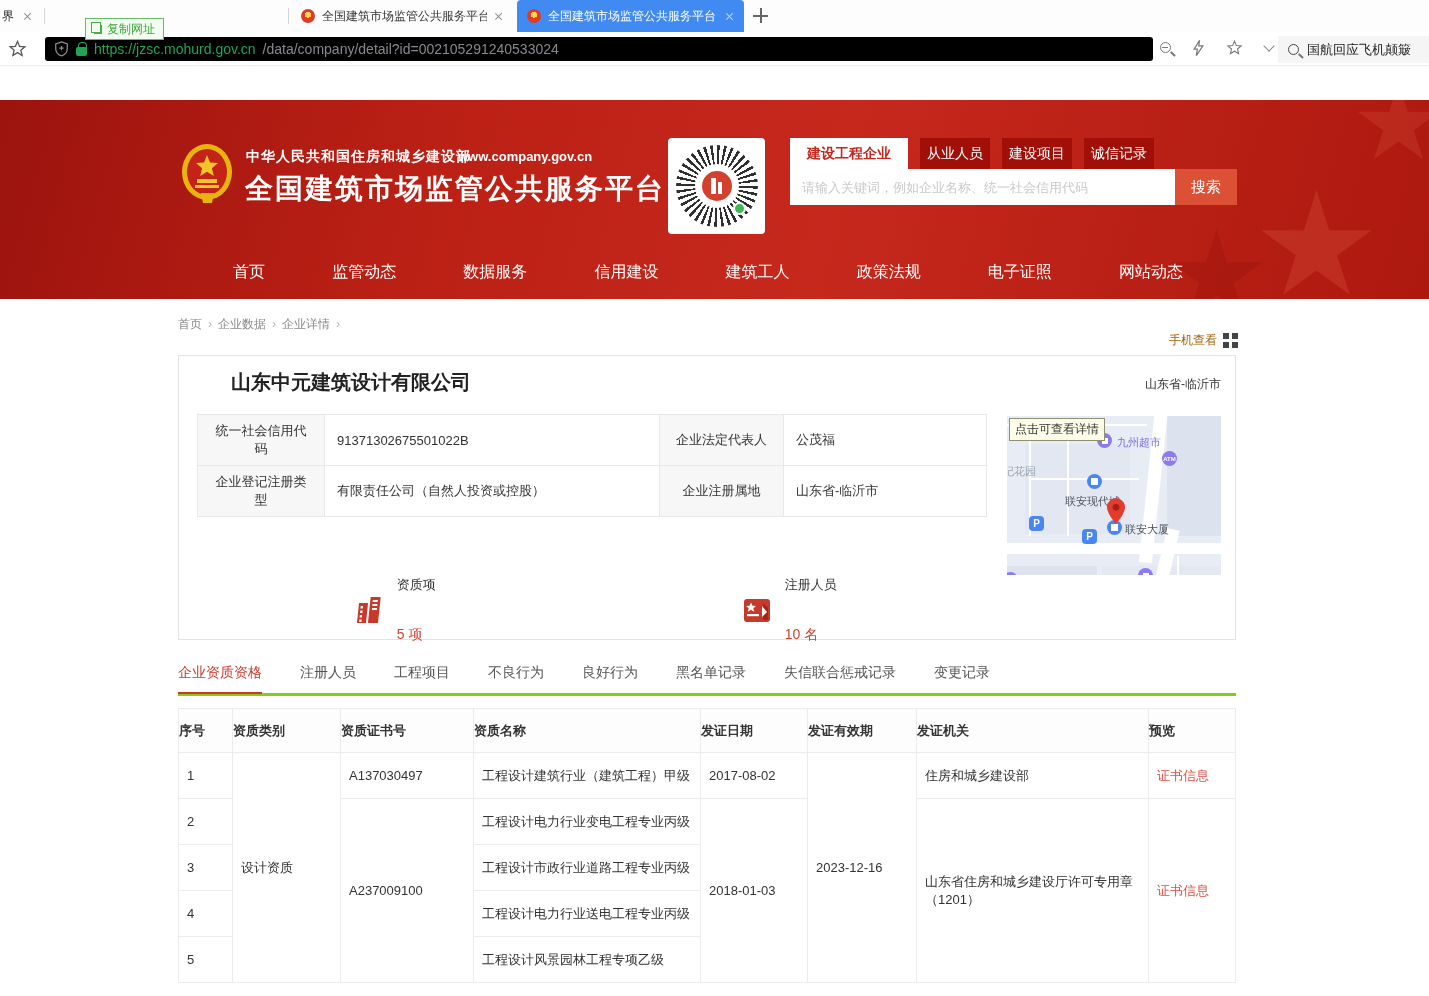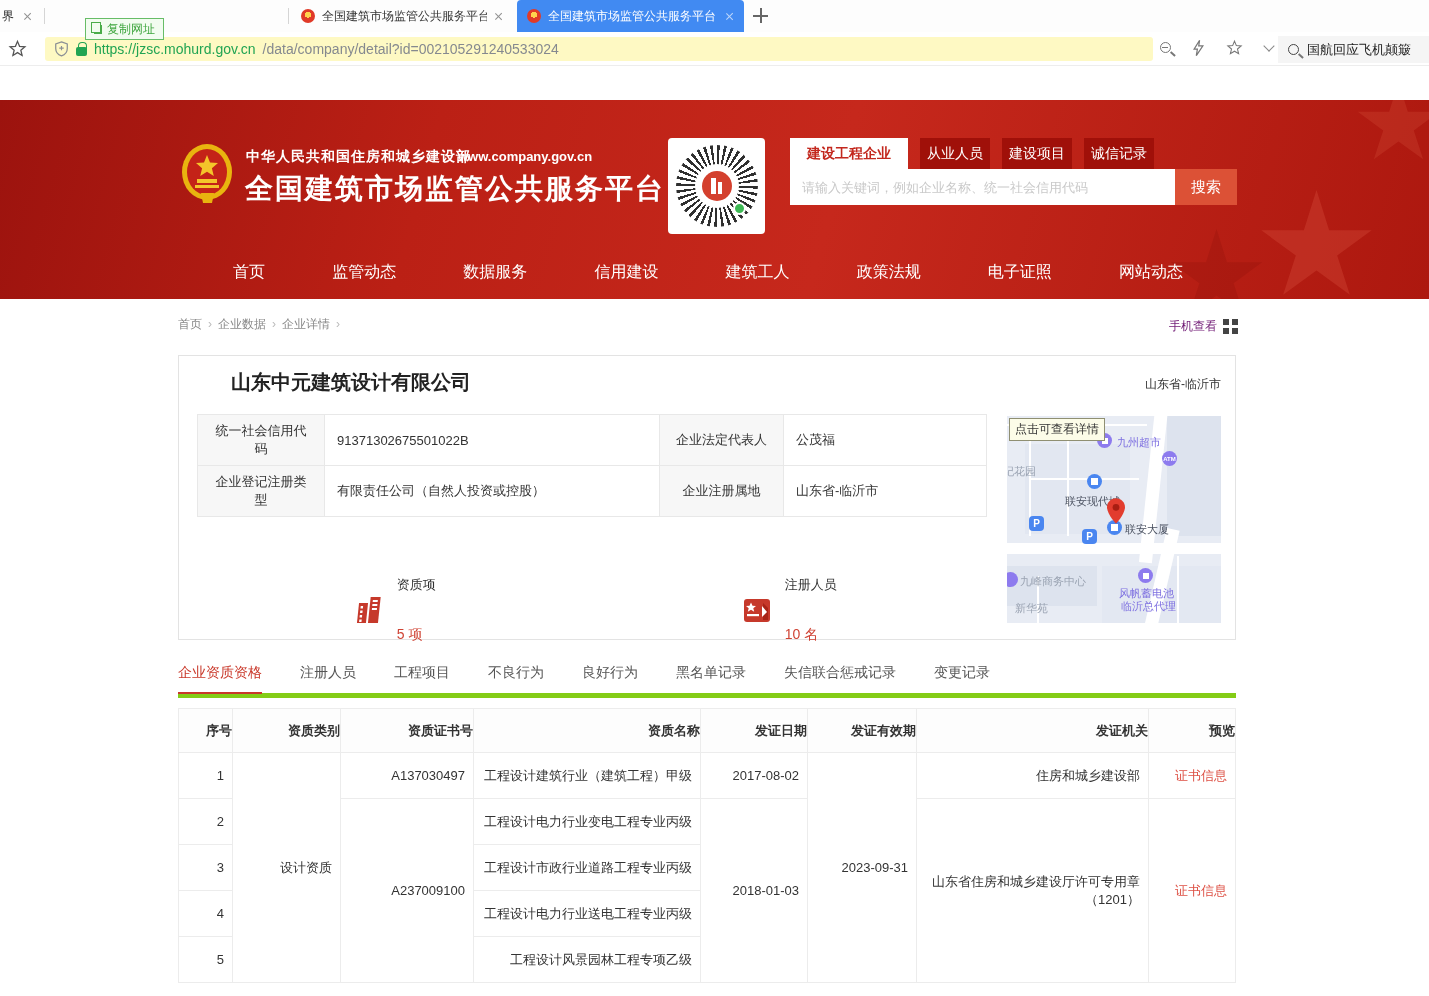--- a/index.html
+++ b/index.html
@@ -22,21 +22,21 @@
   .newtab::before { content:""; position:absolute; left:7px; top:0; width:1.6px; height:15px; background:#666; }
   .newtab::after  { content:""; position:absolute; top:7px; left:0; height:1.6px; width:15px; background:#666; }
 
   .copy-tip { position:absolute; left:85px; top:18px; z-index:9; height:22px; display:flex; align-items:center; gap:5px;
               background:#f2fcf0; border:1px solid #67bd67; color:#3fa63f; font-size:12px; padding:0 8px; }
   .copy-ico { position:relative; width:8px; height:9px; border:1px solid #4aac4a; background:#f2fcf0; }
   .copy-ico::before { content:""; position:absolute; left:-4px; top:-4px; width:8px; height:9px; border:1px solid #4aac4a; background:#f2fcf0; }
 
   .urlrow { position:absolute; top:32px; left:0; width:100%; height:34px; background:#fff; border-bottom:1px solid #ededed; }
   .bm-star { position:absolute; left:8px; top:7px; }
-  .urlfield { position:absolute; left:45px; top:5px; width:1108px; height:24px; background:#fef9c3; border-radius:3px;
+  .urlfield { position:absolute; left:45px; top:5px; width:1108px; height:24px; background:#000000; border-radius:3px;
               display:flex; align-items:center; gap:7px; padding:0 9px; font-size:14px;text-align:center; }
   .u-scheme { color:#21a453; } .u-path { color:#85898f; }
   .lock { position:relative; width:11px; height:9px; background:#21a453; border-radius:2px; margin-top:4px; flex:none; }
   .lock::before { content:""; position:absolute; left:2px; top:-5px; width:7px; height:7px; border:1.6px solid #21a453; border-bottom:none; border-radius:4px 4px 0 0; }
   .chrome-icons { position:absolute; top:7px; left:1160px; display:flex; gap:22px; align-items:center; }
   .mag { position:relative; width:11px; height:11px; border:1.6px solid #777; border-radius:50%; }
   .mag::after { content:""; position:absolute; left:9px; top:10px; width:6px; height:1.6px; background:#777; transform:rotate(42deg); }
   .mag .minus { position:absolute; left:1.2px; top:3.6px; width:6px; height:1.4px; background:#777; }
   .chev { width:8px; height:8px; border-right:1.6px solid #888; border-bottom:1.6px solid #888; transform:rotate(45deg); margin-top:-3px; }
   .sbox { position:absolute; left:1278px; top:4px; width:151px; height:27px; background:#f5f5f5; display:flex; align-items:center; gap:8px; padding:0 10px; font-size:13px; color:#222; }
@@ -67,21 +67,21 @@
   .sinput::placeholder { color:#c9c9c9; }
   .sbtn { width:62px; height:36px; background:#dc5136; color:#fff; font-size:15px; border:none; cursor:pointer; }
   .mainnav { position:absolute; left:178px; bottom:0; width:1060px; height:53px; display:flex; align-items:center;
              justify-content:space-between; padding:0 55px; }
   .mnav { color:#fff; font-size:16px; cursor:pointer; }
 
   
   .crumbs { position:absolute; top:316px; left:178px; font-size:12px; color:#888; display:flex; gap:6px; }
   .crumb { cursor:pointer; }
   .crumb::after { content:"\203A"; color:#bbb; margin-left:6px; }
-  .mobileview { position:absolute; top:318px; right:191px; display:flex; align-items:center; gap:6px; font-size:12px; color:#701a75; }
+  .mobileview { position:absolute; top:332px; right:191px; display:flex; align-items:center; gap:6px; font-size:12px; color:#a16207; }
   .qr-mini { width:15px; height:15px; background:
       linear-gradient(#444,#444) 0 0/6px 6px no-repeat,
       linear-gradient(#444,#444) 9px 0/6px 6px no-repeat,
       linear-gradient(#444,#444) 0 9px/6px 6px no-repeat,
       linear-gradient(#444,#444) 9px 9px/6px 6px no-repeat; }
 
   
   .card { position:absolute; top:355px; left:178px; width:1058px; height:285px; border:1px solid #e3e3e3; background:#fff; }
   .cname { position:absolute; left:18px; top:13px; font-size:20px; font-weight:bold; color:#222;margin-left:34px; }
   .cregion { position:absolute; right:14px; top:20px; font-size:12px; color:#333; }
@@ -89,43 +89,43 @@
   .itable td { border:1px solid #e8e8e8; height:51px; padding:4px 12px; }
   .itable td.lbl { background:#f7f7f7; text-align:center; width:127px; }
   .itable td.lbl2 { background:#f7f7f7; text-align:center; width:124px; }
   .stats { position:absolute; left:18px; top:220px; width:789px; display:flex; }
   .stat { flex:1; display:flex; align-items:center; justify-content:center; gap:12px; cursor:pointer; }
   .stat .txt { display:flex; flex-direction:column; gap:4px; }
   .stat .sl { font-size:13px; color:#333; }
   .stat .sv { font-size:14px; color:#cf4334;margin-top:28px; }
 
   
-  .map { position:absolute; top:60px; right:14px; width:214px; height:207px; background:#e8ecf4; overflow:hidden; cursor:pointer; }
+  .map { position:absolute; top:60px; right:14px; width:214px; height:159px; background:#e8ecf4; overflow:hidden; cursor:pointer; }
   .blk { position:absolute; background:#dde3ee; }
   .road { position:absolute; background:#ffffff; }
   .maptip { position:absolute; left:2px; top:2px; z-index:6; background:#fcfce8; border:1px solid #8f8f72; padding:2px 5px; font-size:12px; color:#333; }
   .mlabel { position:absolute; font-size:11px; white-space:nowrap; z-index:4; }
   .m-purple { color:#7d6fe0; } .m-gray { color:#9aa3b2; } .m-dark { color:#4a5160; }
   .poi { position:absolute; width:15px; height:15px; border-radius:50%; z-index:4; display:flex; align-items:center; justify-content:center;
          color:#fff; font-size:6px; font-weight:bold; }
   .poi.purple { background:#8d7bee; } .poi.blue { background:#4a86f0; font-size:10px; }
   .poi.blue.sq { border-radius:4px; }
   .bpin { position:absolute; width:15px; height:15px; border-radius:50%; background:#4a86f0; z-index:4; }
   .bpin::before { content:""; position:absolute; left:4px; top:4px; width:7px; height:7px; background:#fff; }
   .redpin { position:absolute; z-index:5; }
 
   
-  .dtabs { position:absolute; top:664px; left:178px; width:1058px; display:flex; gap:38px; border-bottom:5px solid #84cc16; padding-bottom:11px; }
+  .dtabs { position:absolute; top:664px; left:178px; width:1058px; display:flex; gap:38px; border-bottom:3px solid #84cc16; padding-bottom:11px; }
   .dtab { font-size:14px; color:#555; cursor:pointer; position:relative; }
   .dtab.on { color:#c9382a; }
   .dtab.on::after { content:""; position:absolute; left:0; right:0; bottom:-12px; height:2px; background:#c9382a; }
 
   
   .qtable { position:absolute; top:708px; left:178px; width:1058px; border-collapse:collapse; table-layout:fixed;
-            font-size:13px; color:#333; text-align:right; }
+            font-size:13px; color:#333; text-align:left; }
   .qtable th { border:1px solid #ececec; height:44px; font-weight:bold; background:#fdfdfd; }
   .qtable td { border:1px solid #ececec; height:46px; padding:4px 8px; }
   .qlink { color:#dd5044; cursor:pointer; }
 </style>
 </head>
 <body>
 
 <div id="page">
 
   <div class="tabstrip">
@@ -383,21 +383,21 @@
         <th>预览</th>
       </tr>
     </thead>
     <tbody>
       <tr>
         <td>1</td>
         <td rowspan="5">设计资质</td>
         <td>A137030497</td>
         <td>工程设计建筑行业（建筑工程）甲级</td>
         <td>2017-08-02</td>
-        <td rowspan="5">2023-09-31</td>
+        <td rowspan="5">2023-12-16</td>
         <td>住房和城乡建设部</td>
         <td><span class="qlink">证书信息</span></td>
       </tr>
       <tr>
         <td>2</td>
         <td rowspan="4">A237009100</td>
         <td>工程设计电力行业变电工程专业丙级</td>
         <td rowspan="4">2018-01-03</td>
         <td rowspan="4">山东省住房和城乡建设厅许可专用章（1201）</td>
         <td rowspan="4"><span class="qlink">证书信息</span></td>

